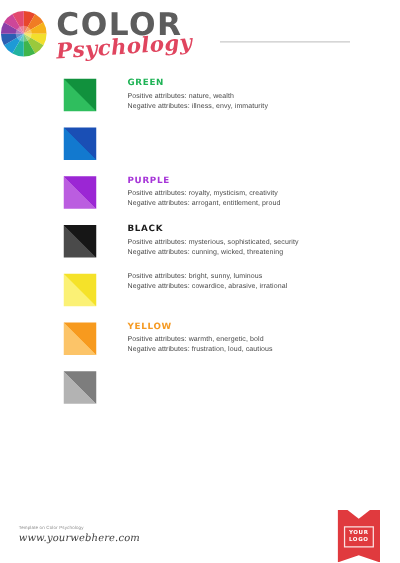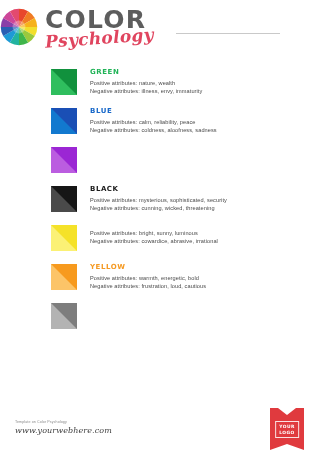--- a/index.html
+++ b/index.html
@@ -74,22 +74,23 @@
   }
 
   
   .list {
     margin-top: 14px;
     padding-left: 51px;
     padding-right: 12px;
   }
   .entry {
     display: flex;
-    align-items: center;
+    align-items: flex-start;
     height: 39px;
+    gap: 12px;
   }
   .swatch {
     width: 26px;
     height: 26px;
     flex: 0 0 auto;
     margin-top: 1px;
   }
   .entry-text {
     margin-left: 13px;
     padding-top: 0px;
@@ -217,28 +218,28 @@
 <div class="entry">
       <div class="swatch" style="background: linear-gradient(45deg, rgb(47, 190, 94) 0%, rgb(47, 190, 94) 49.5%, rgb(17, 145, 61) 50.5%, rgb(17, 145, 61) 100%);"></div>
       <div class="entry-text">
         <div class="entry-name" style="color: rgb(31, 179, 86);">GREEN</div>
         <div class="attr">Positive attributes: nature, wealth</div>
         <div class="attr">Negative attributes: illness, envy, immaturity</div>
       </div>
     </div>
     <div class="entry">
       <div class="swatch" style="background: linear-gradient(45deg, rgb(18, 121, 207) 0%, rgb(18, 121, 207) 49.5%, rgb(26, 79, 181) 50.5%, rgb(26, 79, 181) 100%);"></div>
-      <div class="entry-text">
-        <div class="entry-name" style="color: rgb(24, 104, 201);">BLUE</div>
-        <div class="attr">Positive attributes: calm, reliability, peace</div>
-        <div class="attr">Negative attributes: coldness, aloofness, sadness</div>
-      </div>
     </div>
     <div class="entry">
       <div class="swatch" style="background: linear-gradient(45deg, rgb(187, 93, 224) 0%, rgb(187, 93, 224) 49.5%, rgb(155, 38, 212) 50.5%, rgb(155, 38, 212) 100%);"></div>
+      <div class="entry-text">
+        <div class="entry-name" style="color: rgb(166, 52, 216);">PURPLE</div>
+        <div class="attr">Positive attributes: royalty, mysticism, creativity</div>
+        <div class="attr">Negative attributes: arrogant, entitlement, proud</div>
+      </div>
     </div>
     <div class="entry">
       <div class="swatch" style="background: linear-gradient(45deg, rgb(74, 74, 74) 0%, rgb(74, 74, 74) 49.5%, rgb(22, 22, 22) 50.5%, rgb(22, 22, 22) 100%);"></div>
       <div class="entry-text">
         <div class="entry-name" style="color: rgb(28, 28, 28);">BLACK</div>
         <div class="attr">Positive attributes: mysterious, sophisticated, security</div>
         <div class="attr">Negative attributes: cunning, wicked, threatening</div>
       </div>
     </div>
     <div class="entry">

